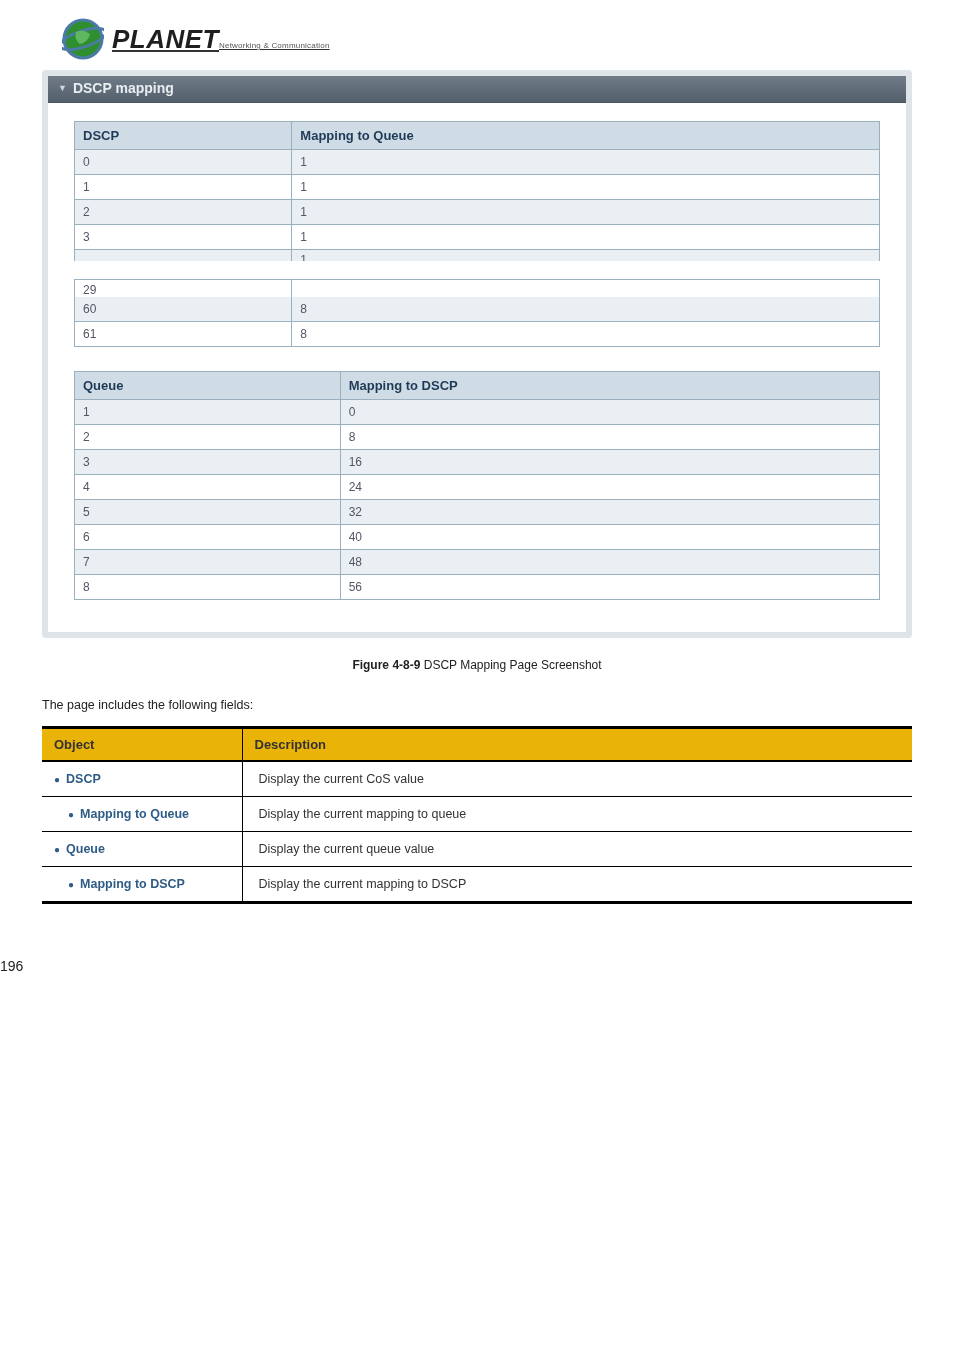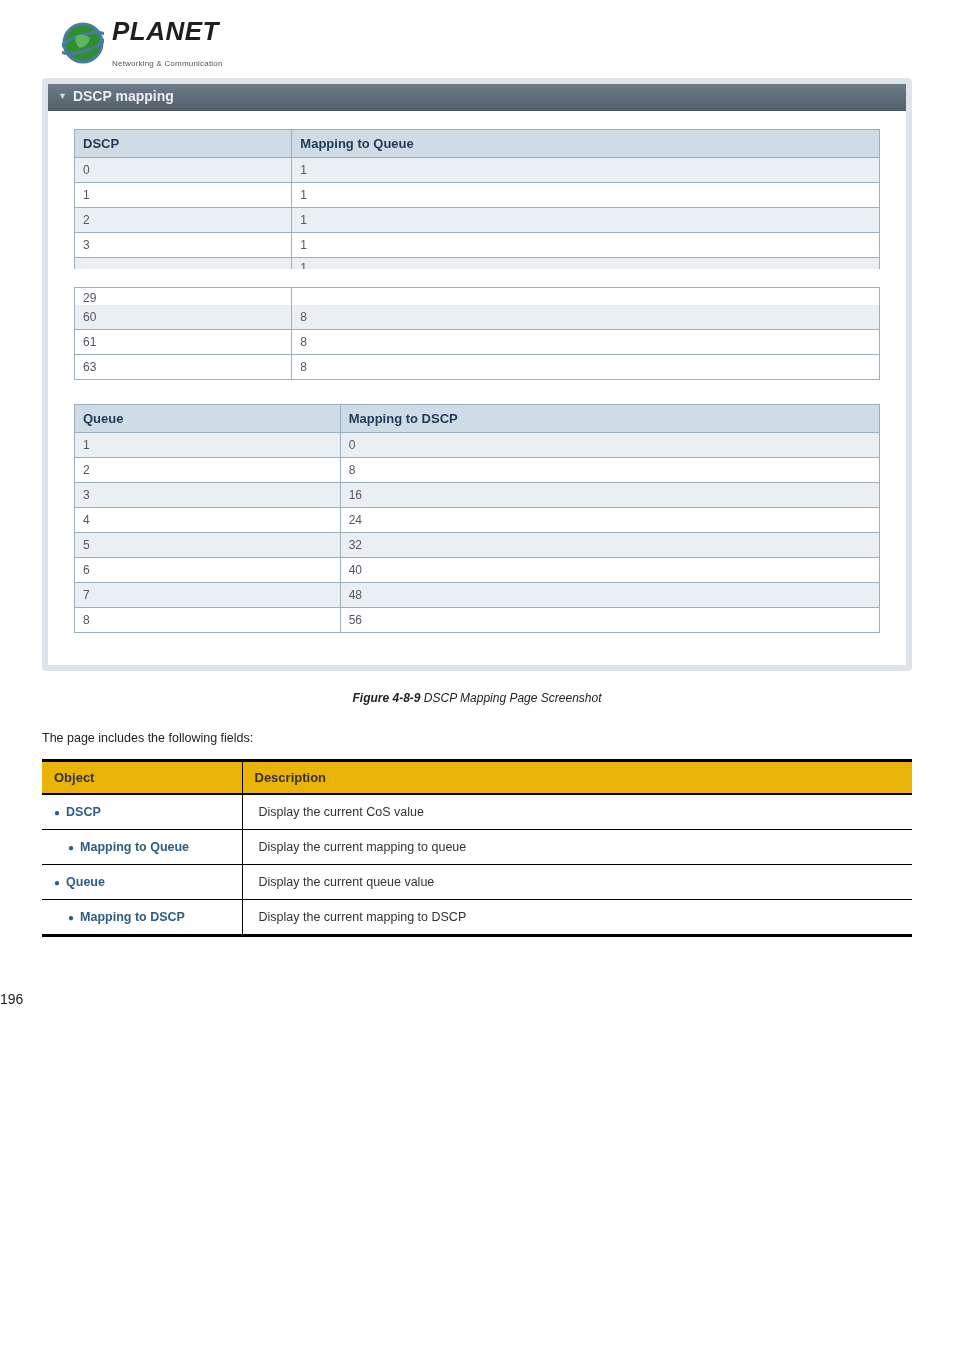--- a/index.html
+++ b/index.html
@@ -13,21 +13,21 @@
   }
   .logo-row {
     padding: 18px 0 6px 62px;
     display: flex; align-items: center; gap: 8px;
   }
   .logo-mark {
     width: 42px; height: 42px;
     border-radius: 8px;
     position: relative;
   }
-  .logo-text { display: flex; flex-direction: column; line-height: 1; }
+  .logo-text { display: flex; flex-direction: row; line-height: 1; text-decoration: underline; }
   .logo-text .brand { font-size: 26px; font-weight: 800; font-style: italic; color: #1f1f1f; letter-spacing: 0.5px; }
   .logo-text .tag { font-size: 8px; color: #555; letter-spacing: 0.2px; margin-top: 16px; }
 
   .panel {
     margin: 4px 42px 0 42px;
     border: 6px solid #dfe4e8;
     border-radius: 4px;
     background: #fff;
     overflow: hidden;
     position: relative;
@@ -68,21 +68,20 @@
   }
   table.ui tr.even td { background: #e9eff3; }
   table.ui tr.odd td { background: #ffffff; }
   table.ui tr.cut td { border-bottom: none; height: 14px; padding-top: 3px; padding-bottom: 0; }
 
   .caption {
     text-align: center;
     font-size: 12px;
     margin: 20px 0 26px 0;
     color: #222;
-    font-style: italic;
   }
   .caption b { font-weight: bold; }
 
   .body-text {
     font-size: 12.5px;
     color: #222;
     margin: 0 12px 14px 42px;
   }
 
   table.fields {
@@ -195,24 +194,20 @@
             <td style="border-top:1px solid #9ab0bf;color:transparent;">8</td>
           </tr>
         <tr class="even">
             <td>60</td>
             <td>8</td>
           </tr>
         <tr class="odd">
             <td>61</td>
             <td>8</td>
           </tr>
-        <tr class="odd">
-            <td>63</td>
-            <td>8</td>
-          </tr>
       </tbody>
     </table>
 
     <table class="ui" style="margin-bottom:6px;">
       <thead>
         <tr>
           <th style="width:33%;">Queue</th>
           <th>Mapping to DSCP</th>
         </tr>
       </thead>

